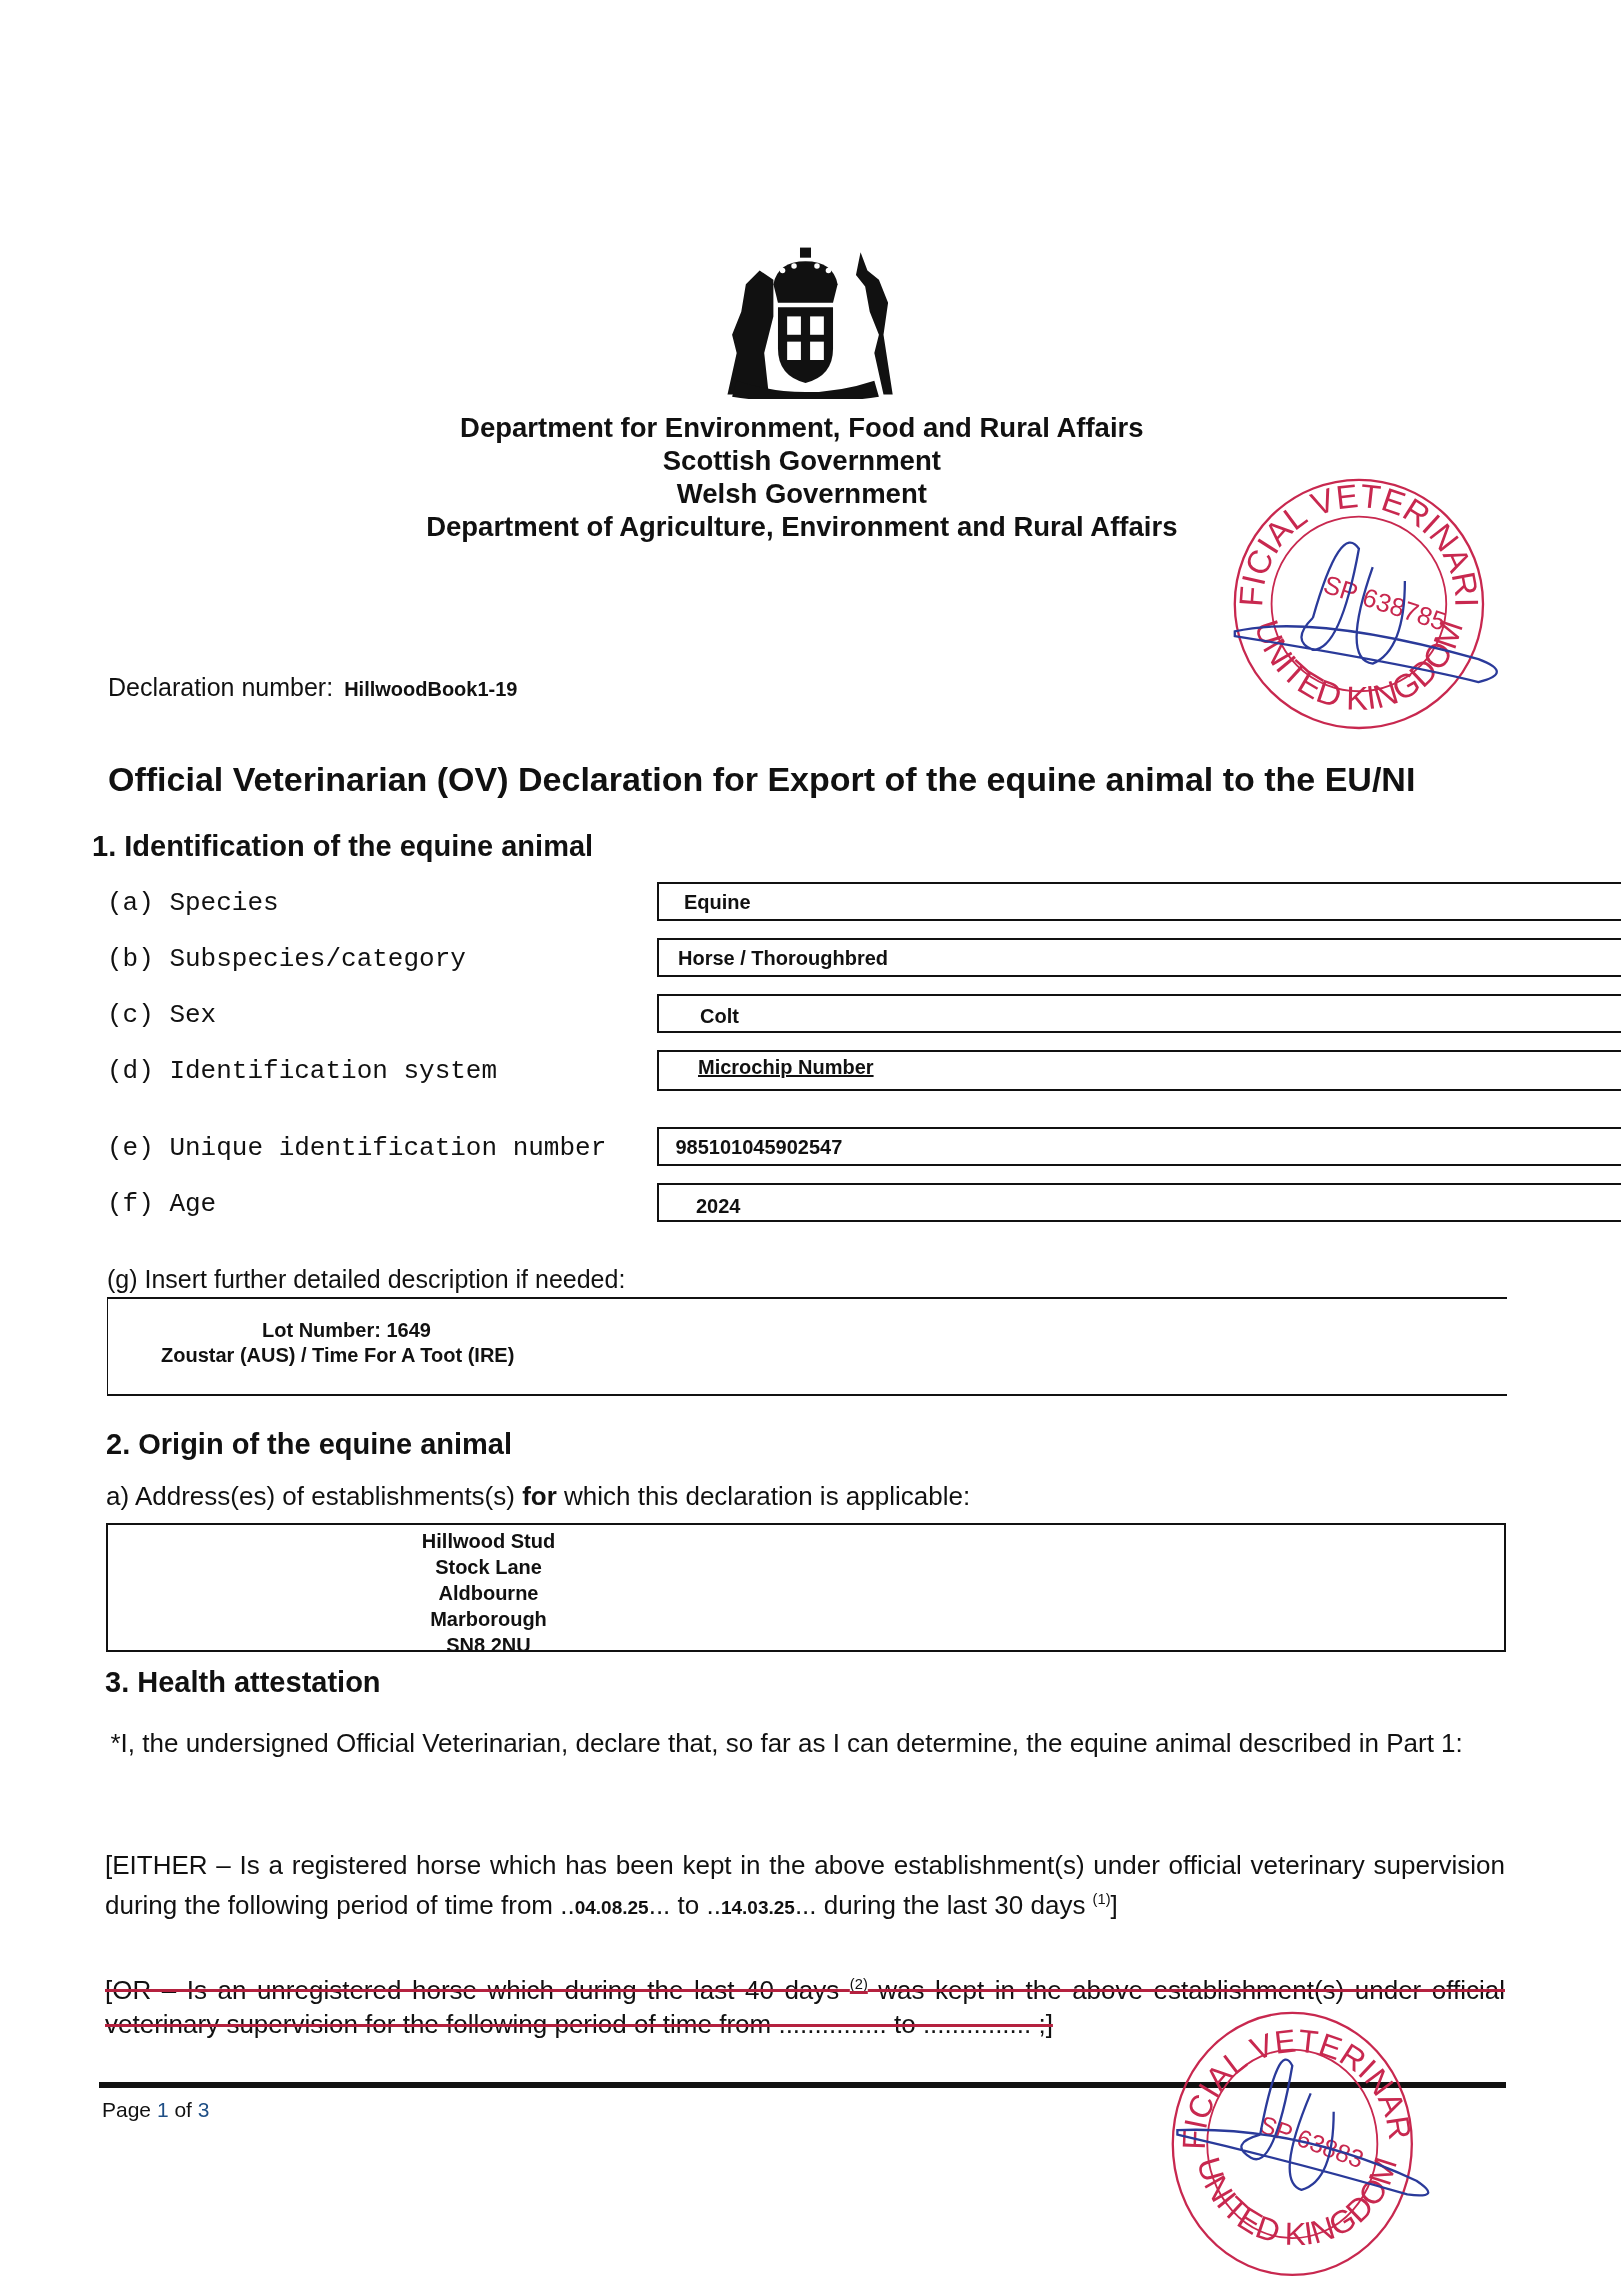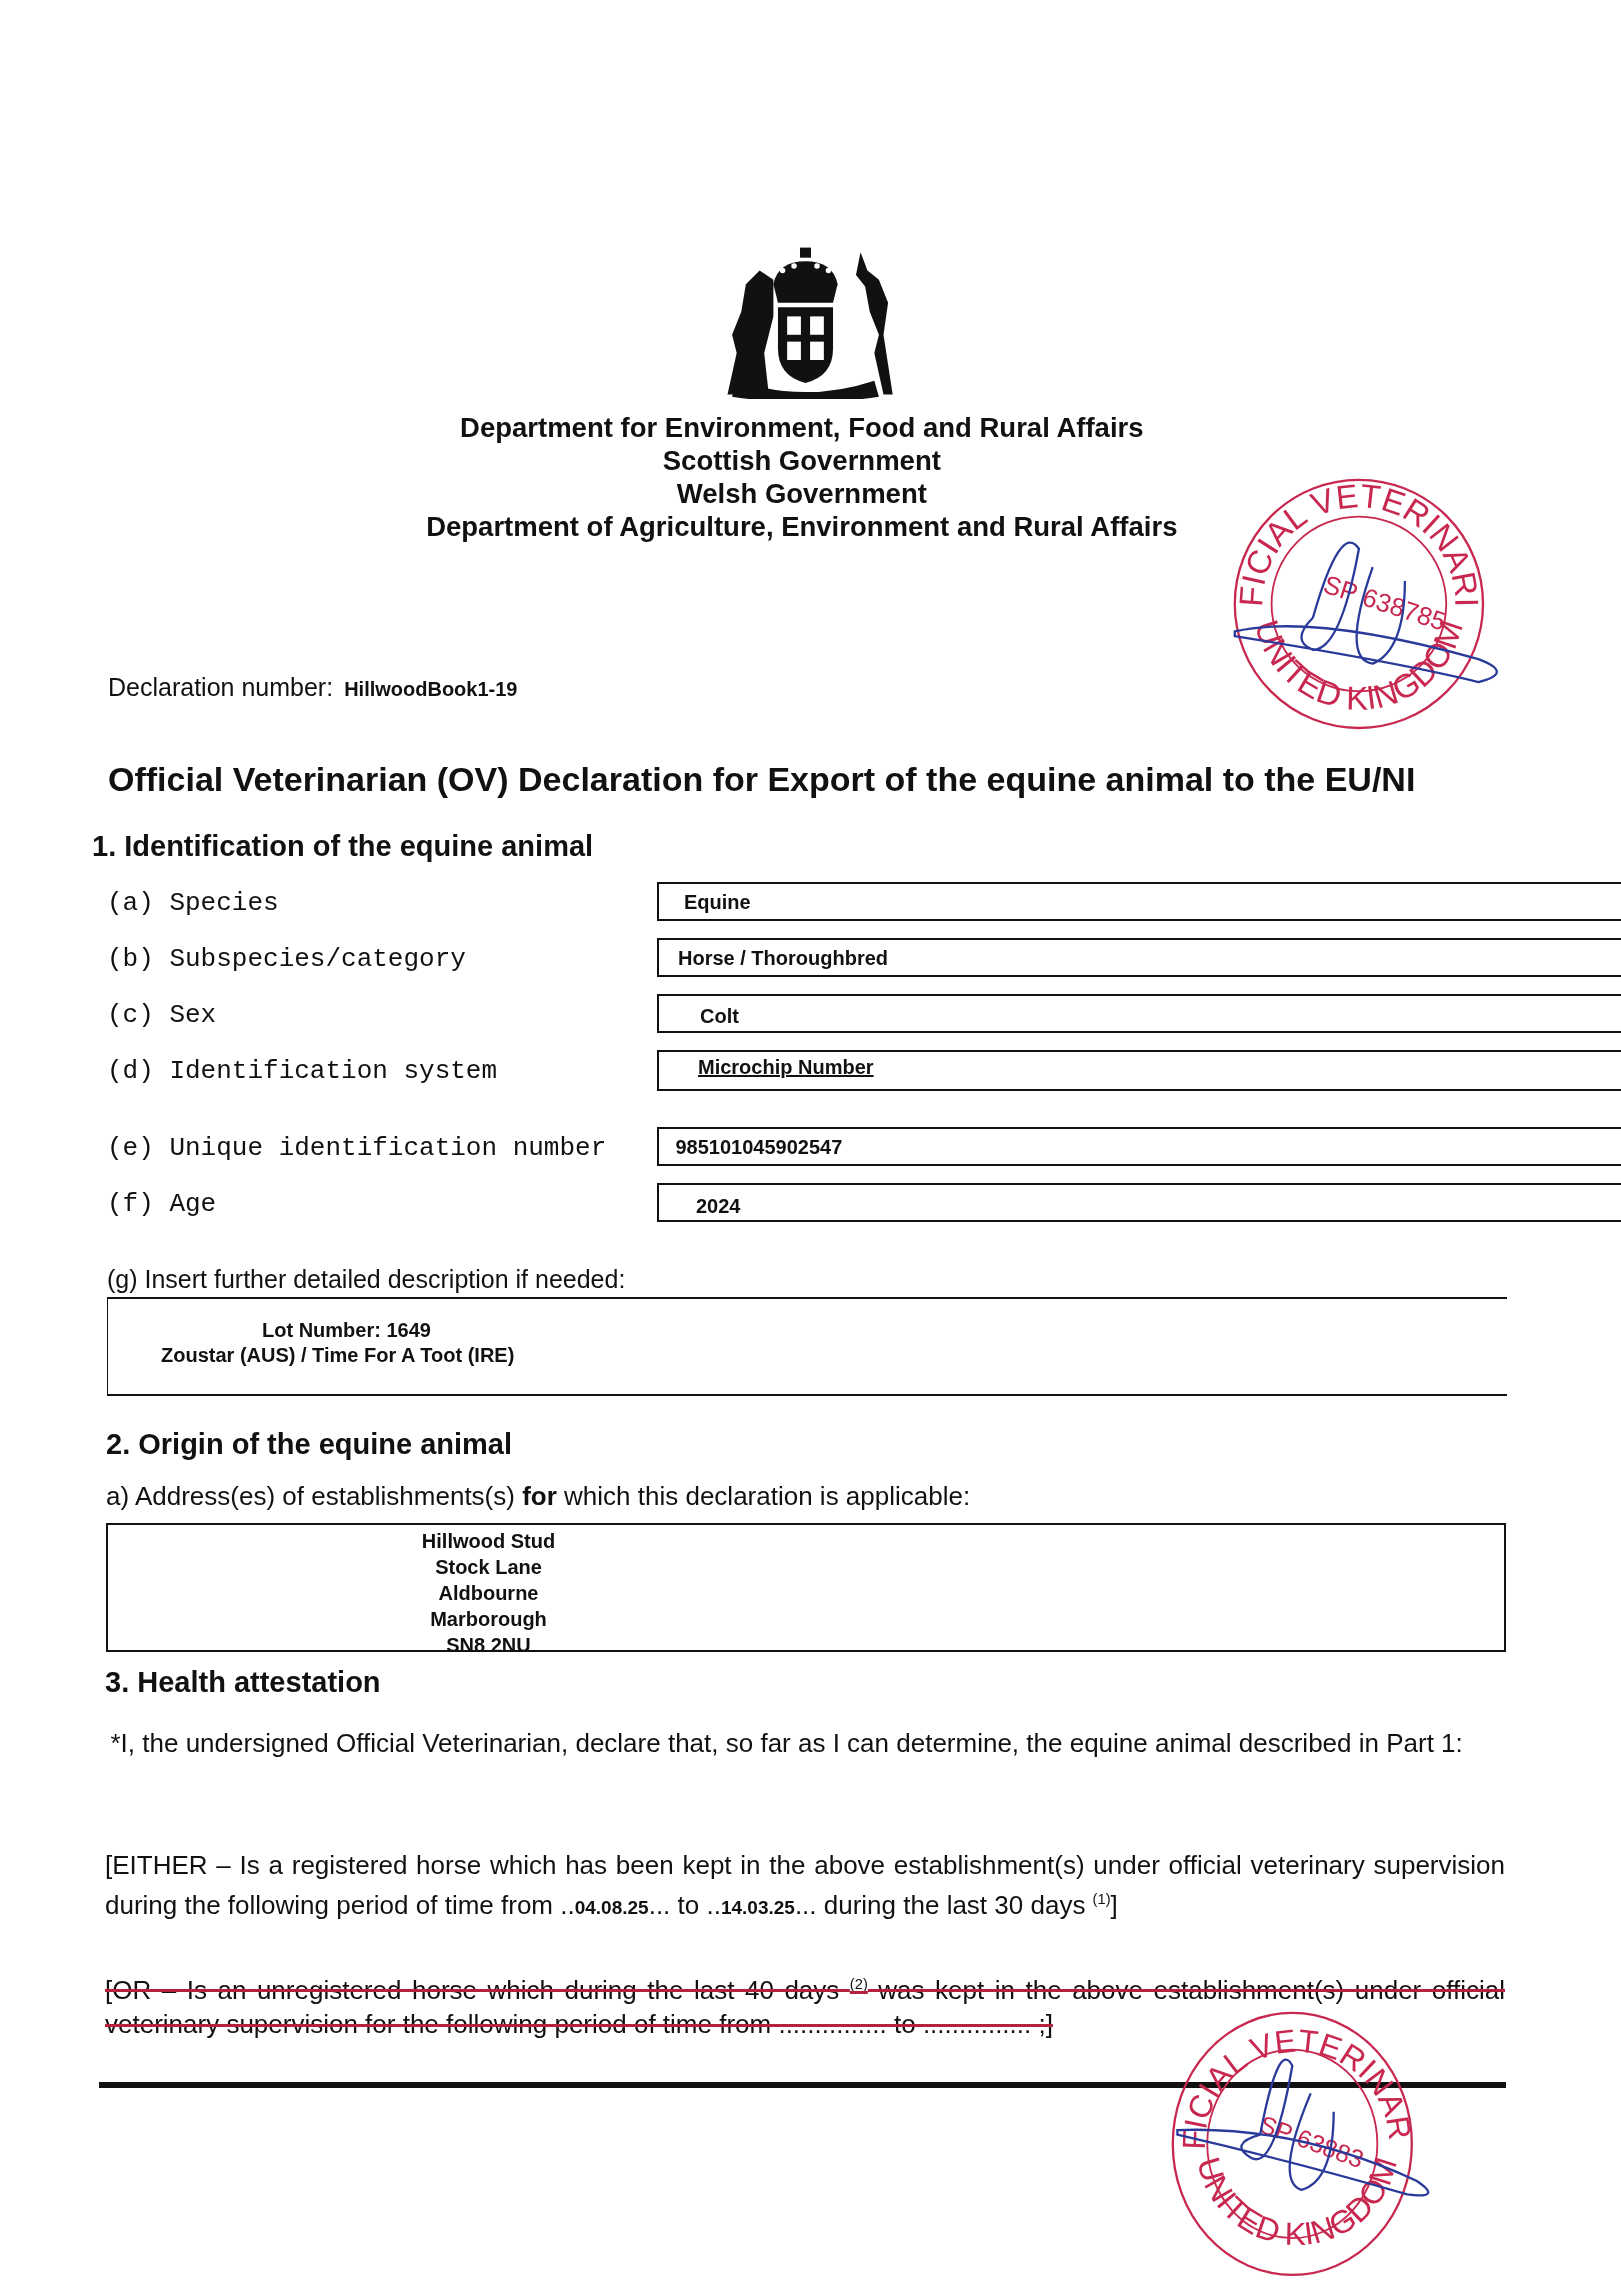--- a/index.html
+++ b/index.html
@@ -154,20 +154,21 @@
 <div class="abs para" style="top:1848px;">
   <span>[EITHER – Is a registered horse which has been kept in the above establishment(s) under official veterinary supervision during the following period of time from ..</span><span class="dotted">04.08.25</span><span>... to ..</span><span class="dotted">14.03.25</span><span>... during the last 30 days </span><sup>(1)</sup><span>]</span>
 </div>
 
 <div class="abs para struck" style="top:1967px;">
   <span>[OR – Is an unregistered horse which during the last 40 days </span><sup>(2)</sup><span> was kept in the above establishment(s) under official veterinary supervision for the following period of time from ............... to ............... ;]</span>
 </div>
 
 <div class="abs footer-rule"></div>
 <div class="abs footer">
+  <div><span>Page </span><span class="blue">1</span><span> of </span><span class="blue">3</span></div>
 </div>
 
 <div class="abs stamp stamp1">
   <svg width="285" height="285" viewBox="0 0 620 620">
     <defs>
       <path id="arcTop1" d="M 90 300 A 210 210 0 0 1 510 300"></path>
       <path id="arcBot1" d="M 70 300 A 230 230 0 0 0 530 300"></path>
     </defs>
     <circle cx="300" cy="300" r="270" fill="none" stroke="#c8284f" stroke-width="5"></circle>
     <circle cx="300" cy="300" r="190" fill="none" stroke="#c8284f" stroke-width="4"></circle>

